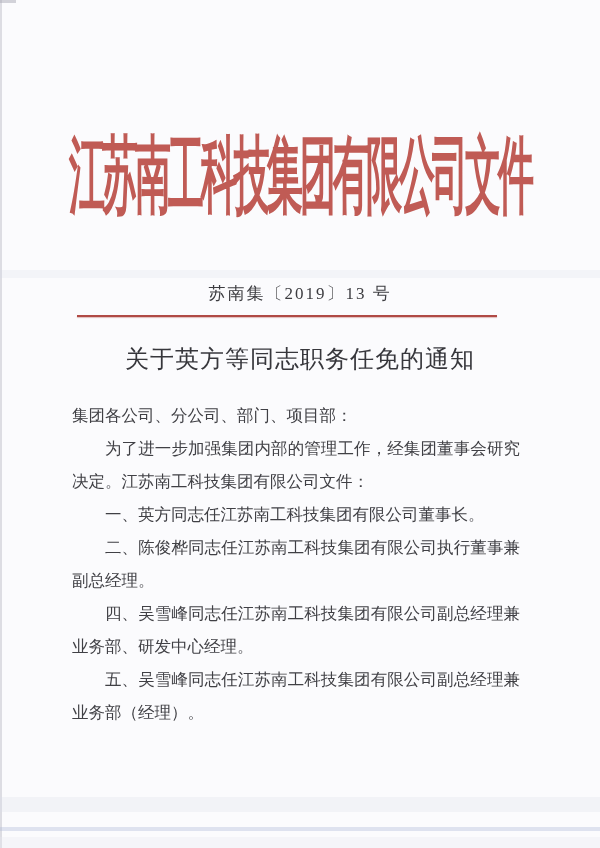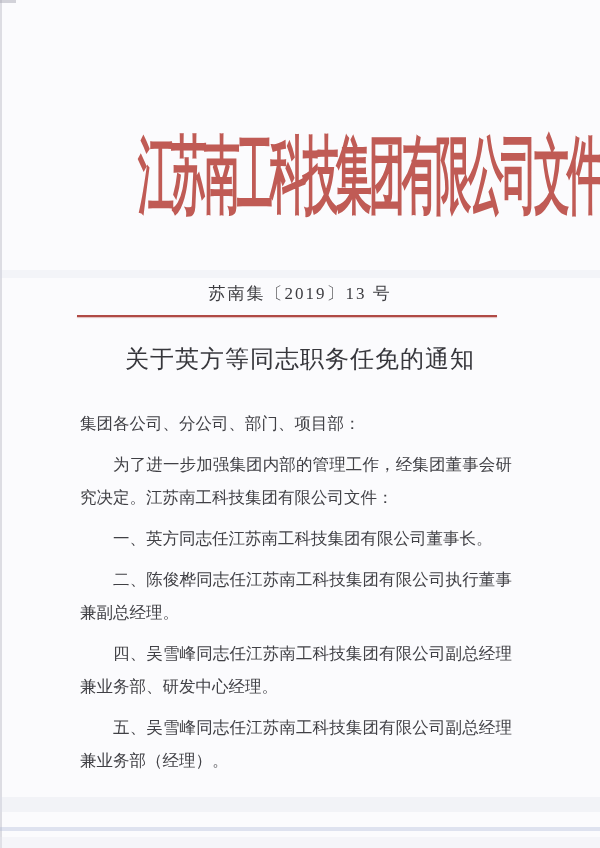--- a/index.html
+++ b/index.html
@@ -16,21 +16,21 @@
     overflow: hidden;
     font-family: "Liberation Serif", "DejaVu Serif", serif;
   }
 
   
   .red-header {
     position: absolute;
     top: 131px;
     left: 0;
     right: 0;
-    text-align: right;
+    text-align: center;
     white-space: nowrap;
   }
   .red-header .stretch {
     display: inline-block;
     font-size: 36px;
     font-weight: bold;
     letter-spacing: -3px;
     color: var(--header-red, #c05b55);
     transform: scaleY(2.35);
     transform-origin: center top;
@@ -82,21 +82,21 @@
     top: 399px;
     left: 72px;
     width: 448px;
     font-size: 16.5px;
     line-height: 33px;
     color: #404045;
     text-align: justify;
     text-justify: inter-character;
   }
   .body-block p {
-    margin: 8px;
+    margin: 0;
   }
   .body-block p.indent {
     text-indent: 2em;
   }
 
   
   .edge-left {
     position: absolute;
     left: 0; top: 0;
     width: 2px; height: 100%;

